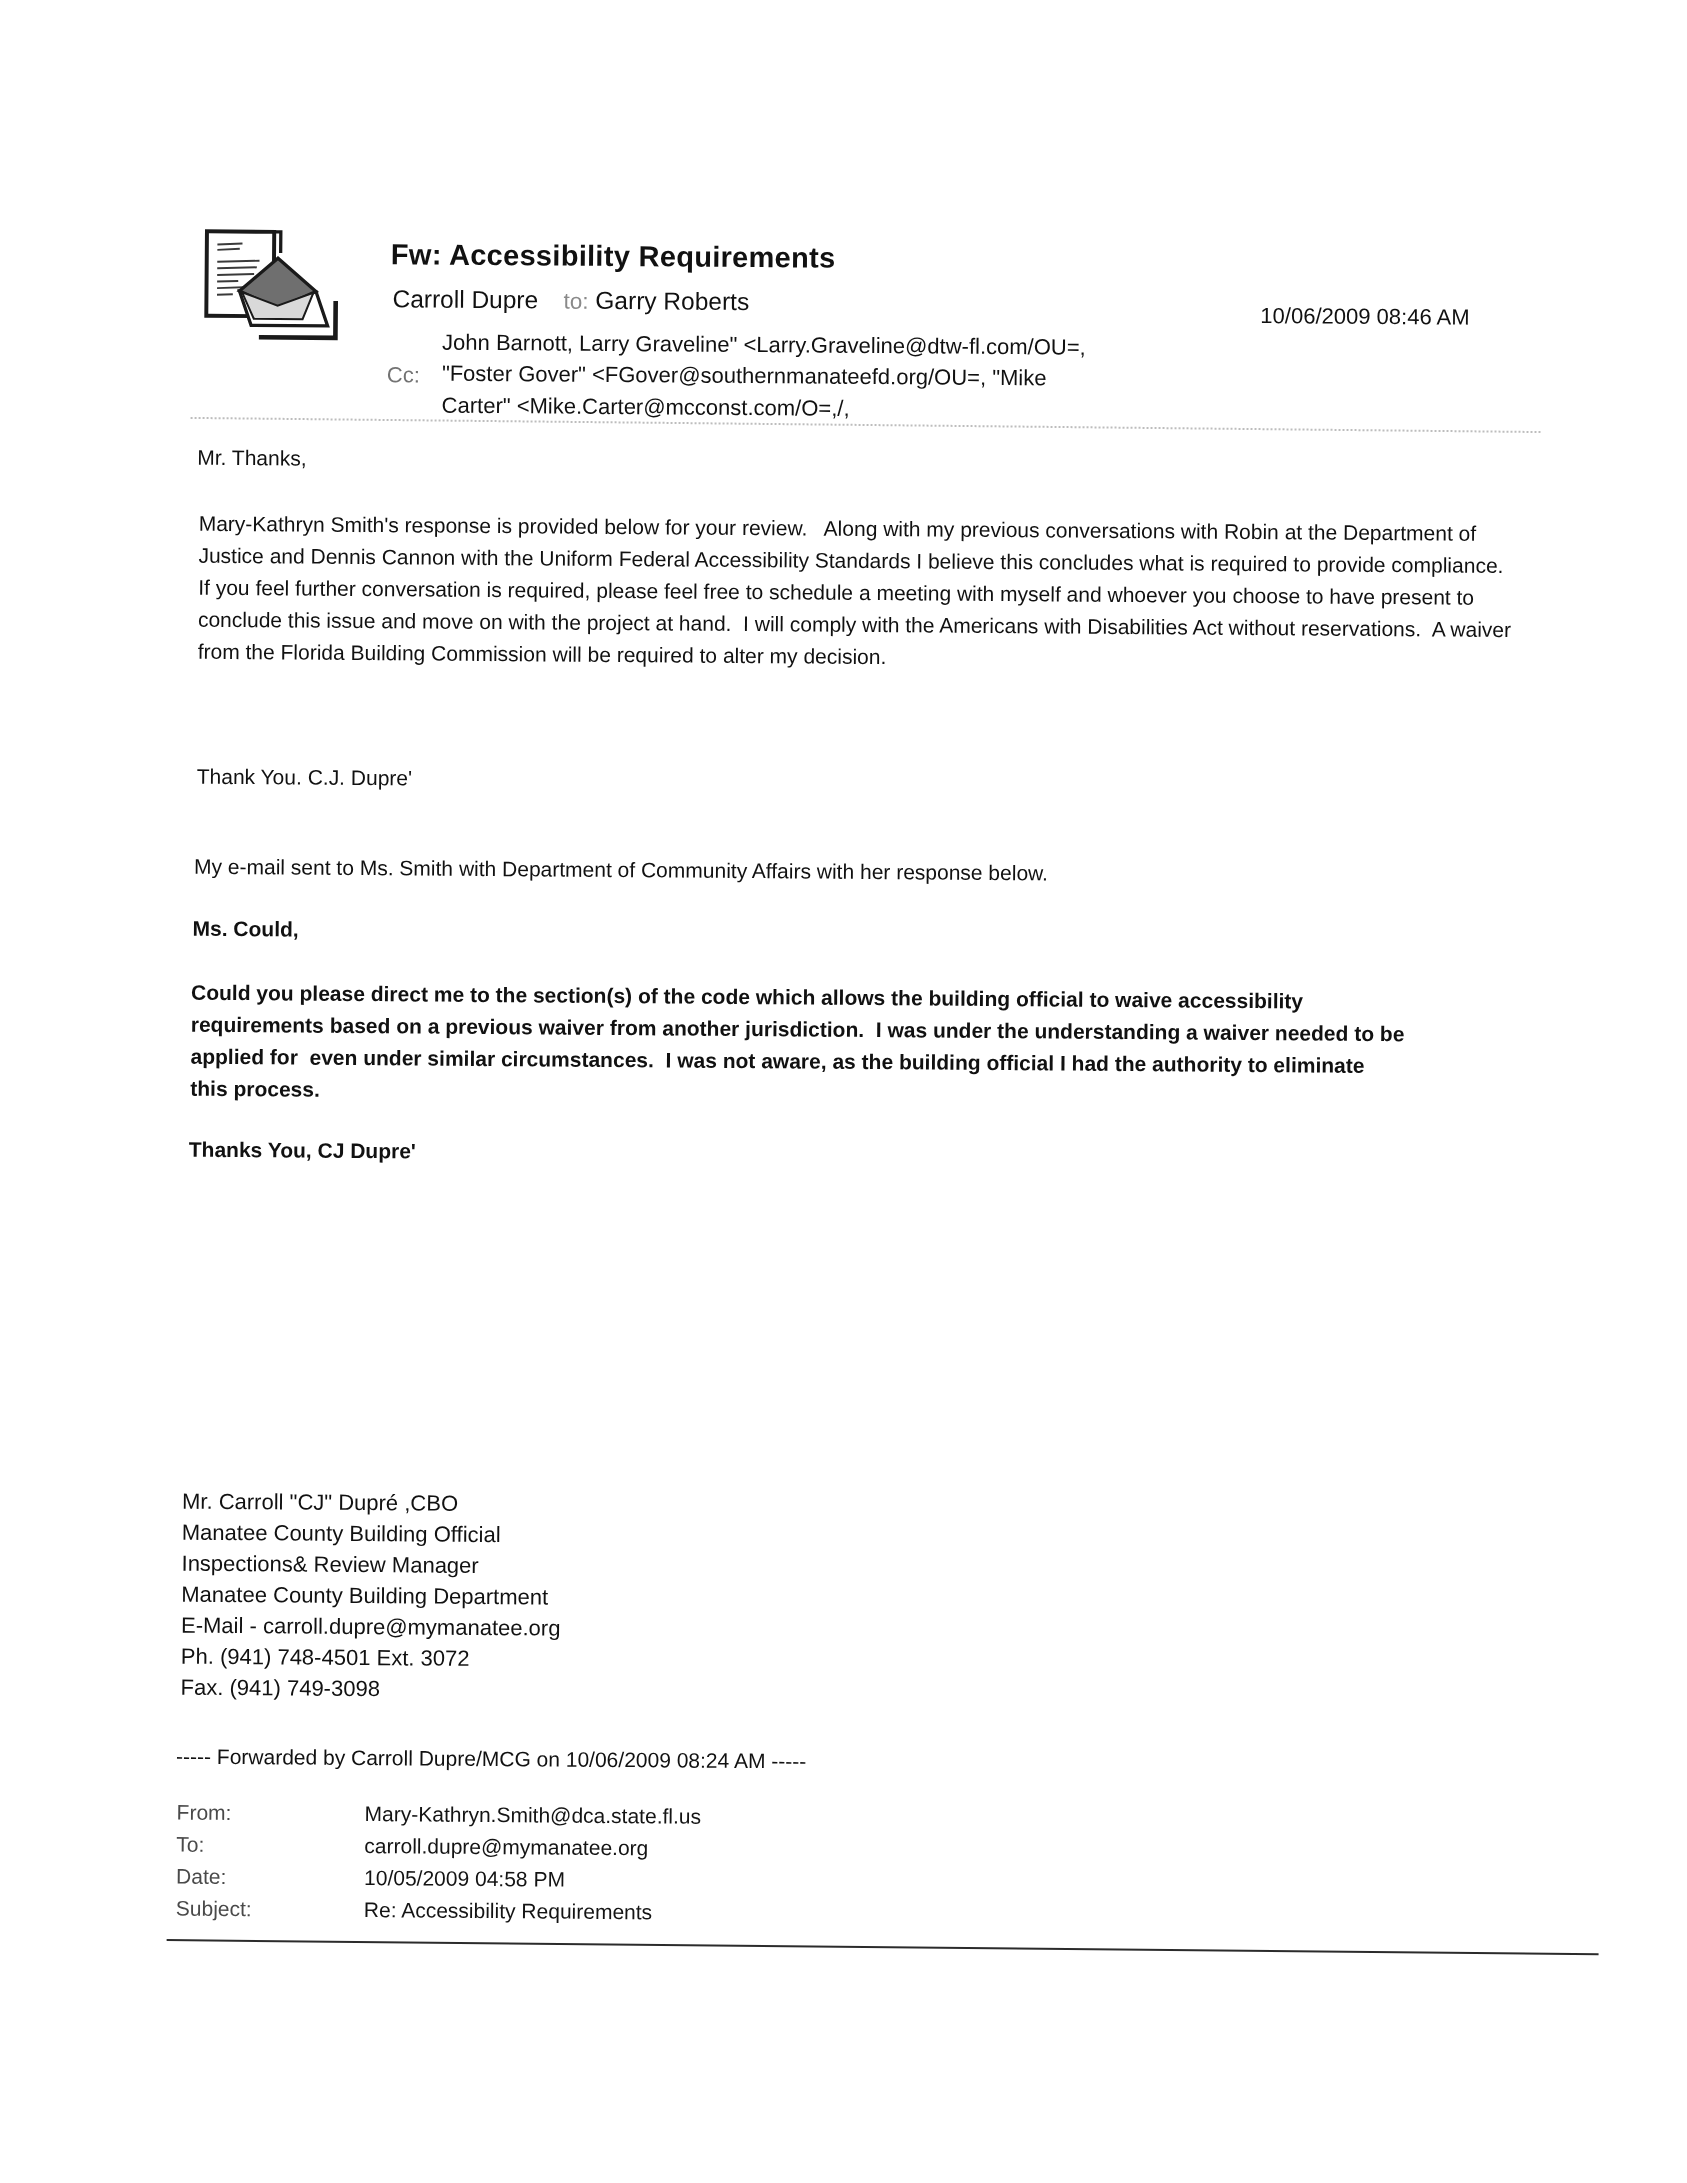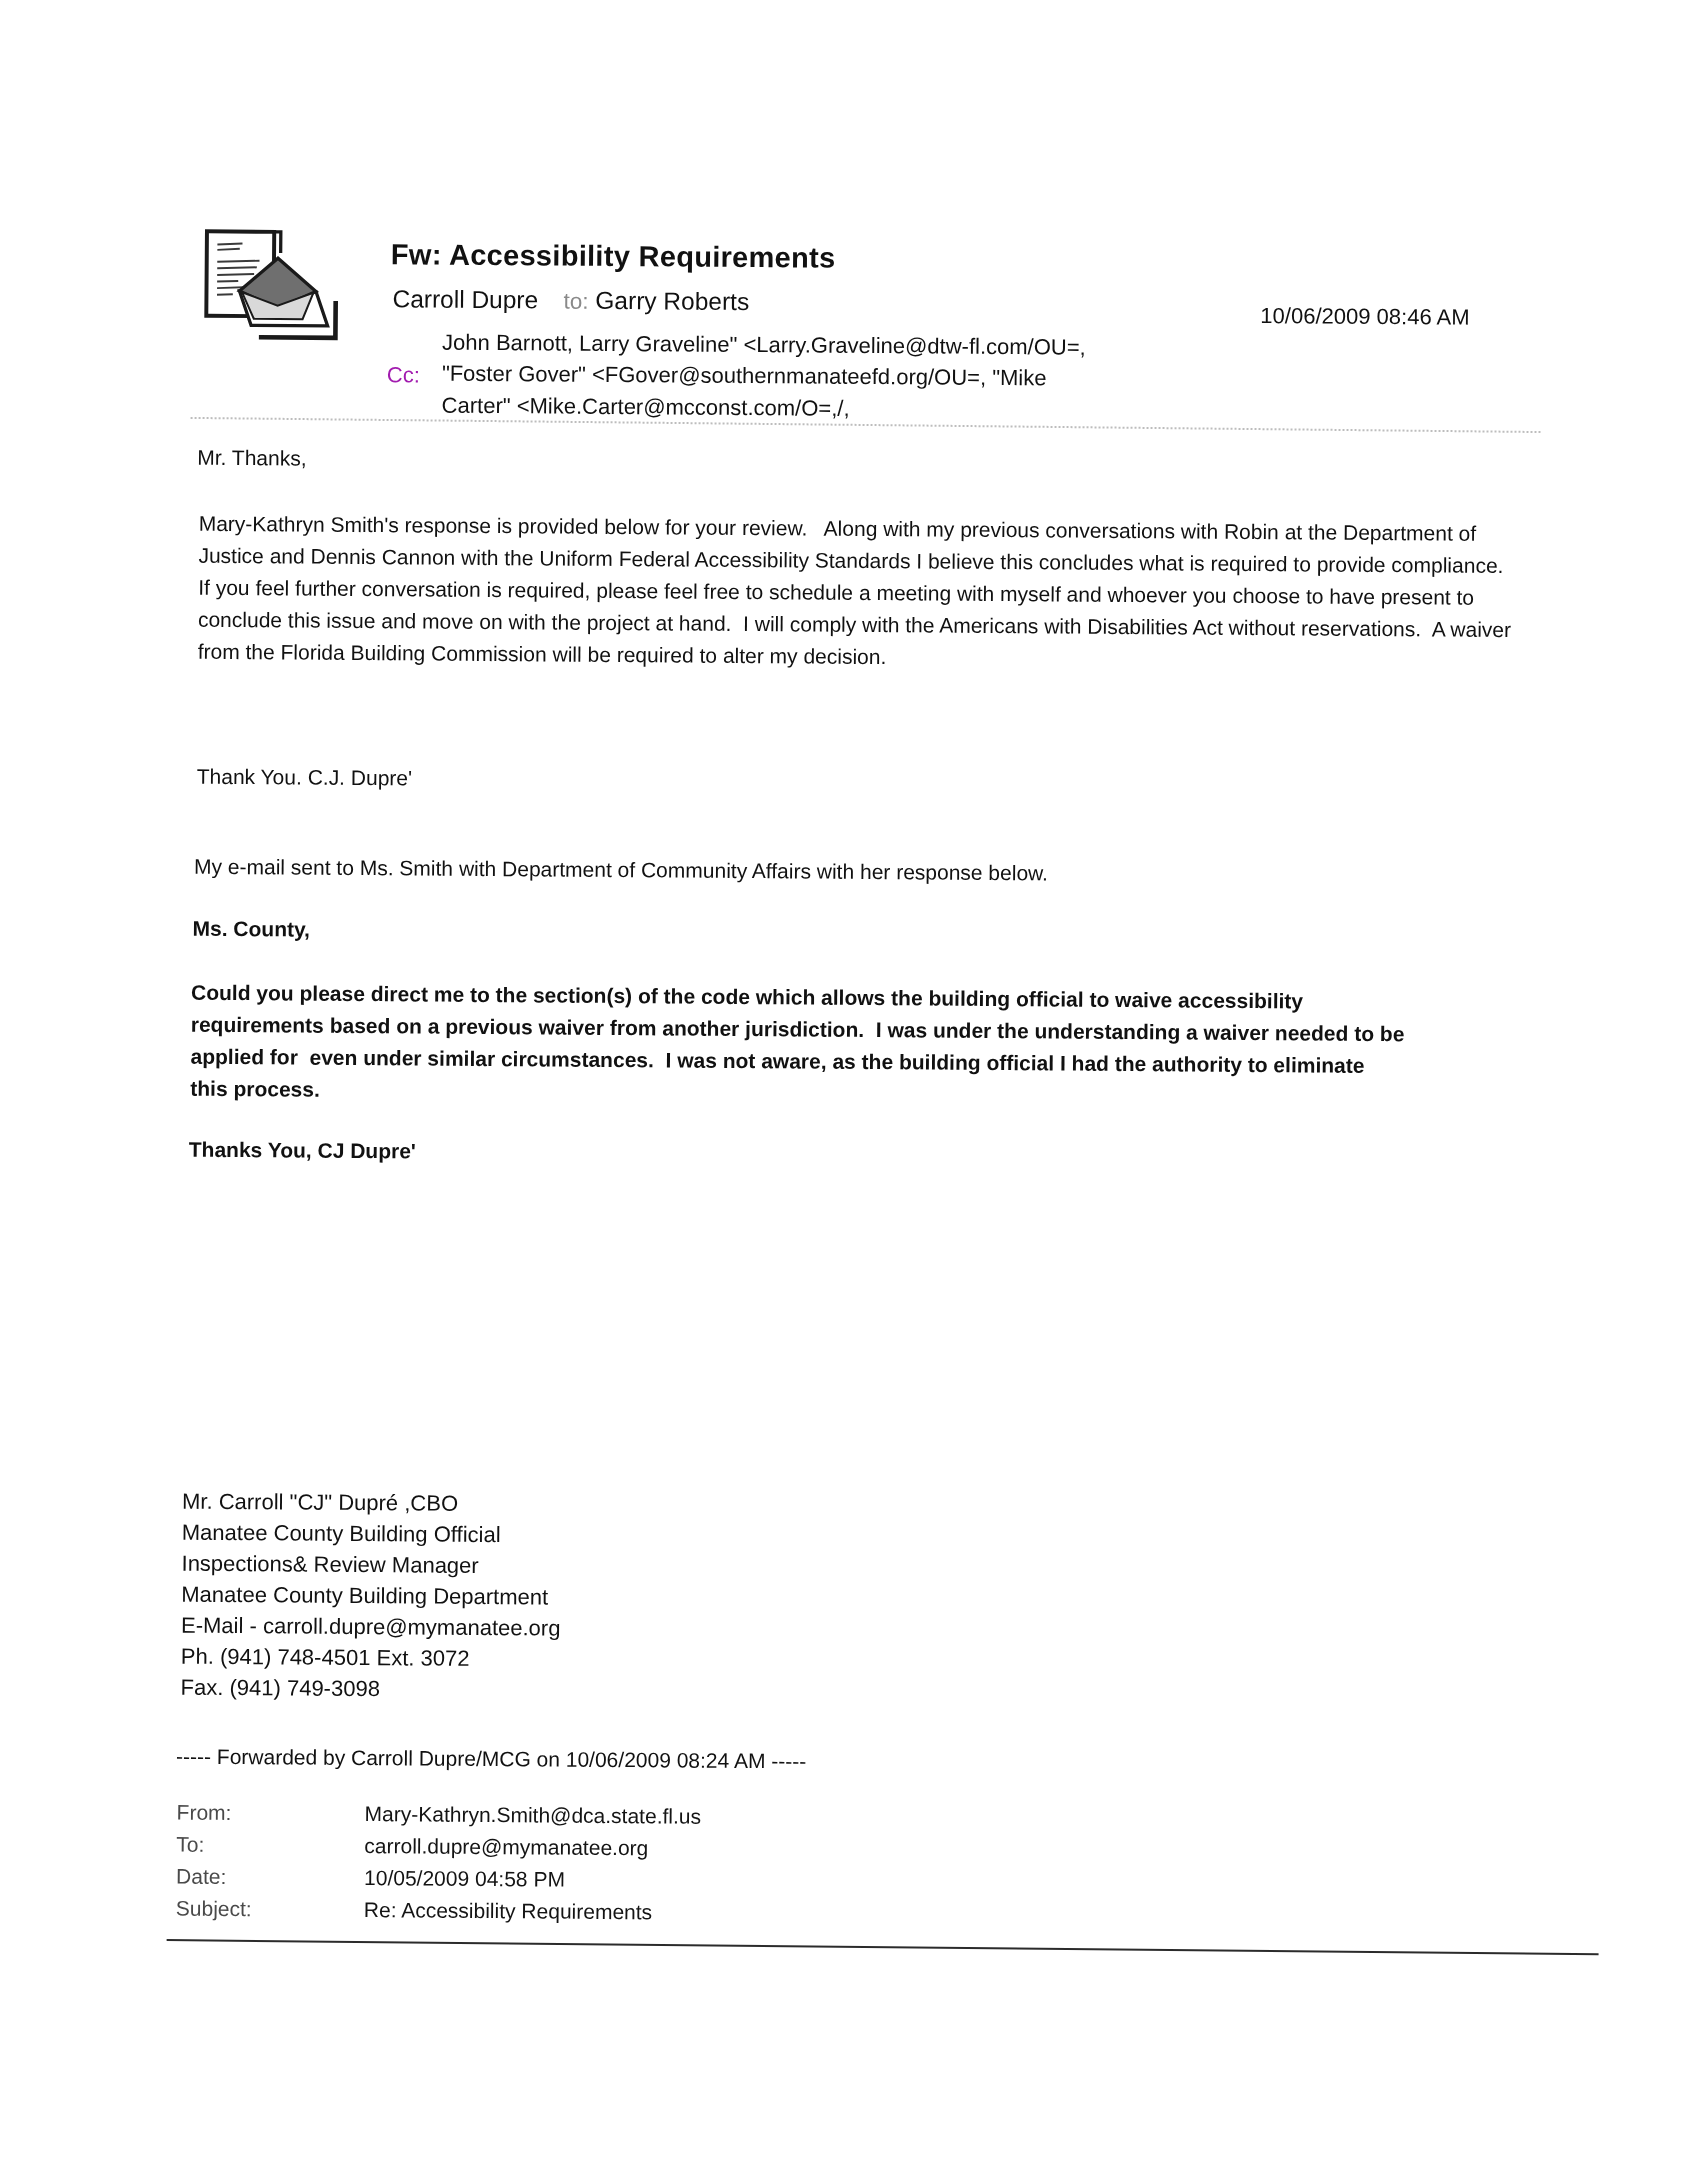--- a/index.html
+++ b/index.html
@@ -38,21 +38,21 @@
     font-size: 24.5px; font-weight: 400;
   }
   .from-line .lite { color: #8a8a8a; font-size: 22.5px; }
   .from-line .gap { display: inline-block; width: 18.5px; }
   .addr-line1 {
     left: 442px; top: 328px;
     font-size: 22px;
   }
   .cc-label {
     left: 387px; top: 361px;
-    font-size: 22px; color: #a21caf;
+    font-size: 22px; color: #737373;
   }
   .cc-line1 { left: 442px; top: 359px; font-size: 22px; }
   .cc-line2 { left: 442px; top: 391px; font-size: 22px; }
   .header-date { left: 1260px; top: 295px; font-size: 22px; }
 
   .dotted-sep {
     left: 191px; top: 419px;
     width: 1350px; height: 0;
     border-top: 2px dotted #a8a8a8;
     transform: rotate(0.15deg);
@@ -140,21 +140,21 @@
     <div class="abs dotted-sep"></div>
 
     <div class="abs body-text salutation1">Mr. Thanks,</div>
 
     <div class="abs body-text para1">Mary-Kathryn Smith's response is provided below for your review.   Along with my previous conversations with Robin at the Department of Justice and Dennis Cannon with the Uniform Federal Accessibility Standards I believe this concludes what is required to provide compliance.  If you feel further conversation is required, please feel free to schedule a meeting with myself and whoever you choose to have present to conclude this issue and move on with the project at hand.  I will comply with the Americans with Disabilities Act without reservations.  A waiver from the Florida Building Commission will be required to alter my decision.</div>
 
     <div class="abs body-text thanks1">Thank You. C.J. Dupre'</div>
 
     <div class="abs body-text intro2">My e-mail sent to Ms. Smith with Department of Community Affairs with her response below.</div>
 
-    <div class="abs body-text salutation2">Ms. County,</div>
+    <div class="abs body-text salutation2">Ms. Could,</div>
 
     <div class="abs body-text para2">Could you please direct me to the section(s) of the code which allows the building official to waive accessibility requirements based on a previous waiver from another jurisdiction.  I was under the understanding a waiver needed to be applied for  even under similar circumstances.  I was not aware, as the building official I had the authority to eliminate this process.</div>
 
     <div class="abs body-text thanks2">Thanks You, CJ Dupre'</div>
 
     <div class="abs signature">
       <div>Mr. Carroll "CJ"  Dupré ,CBO</div>
       <div>Manatee County Building Official</div>
       <div>Inspections&amp; Review Manager</div>
       <div>Manatee County Building Department</div>

